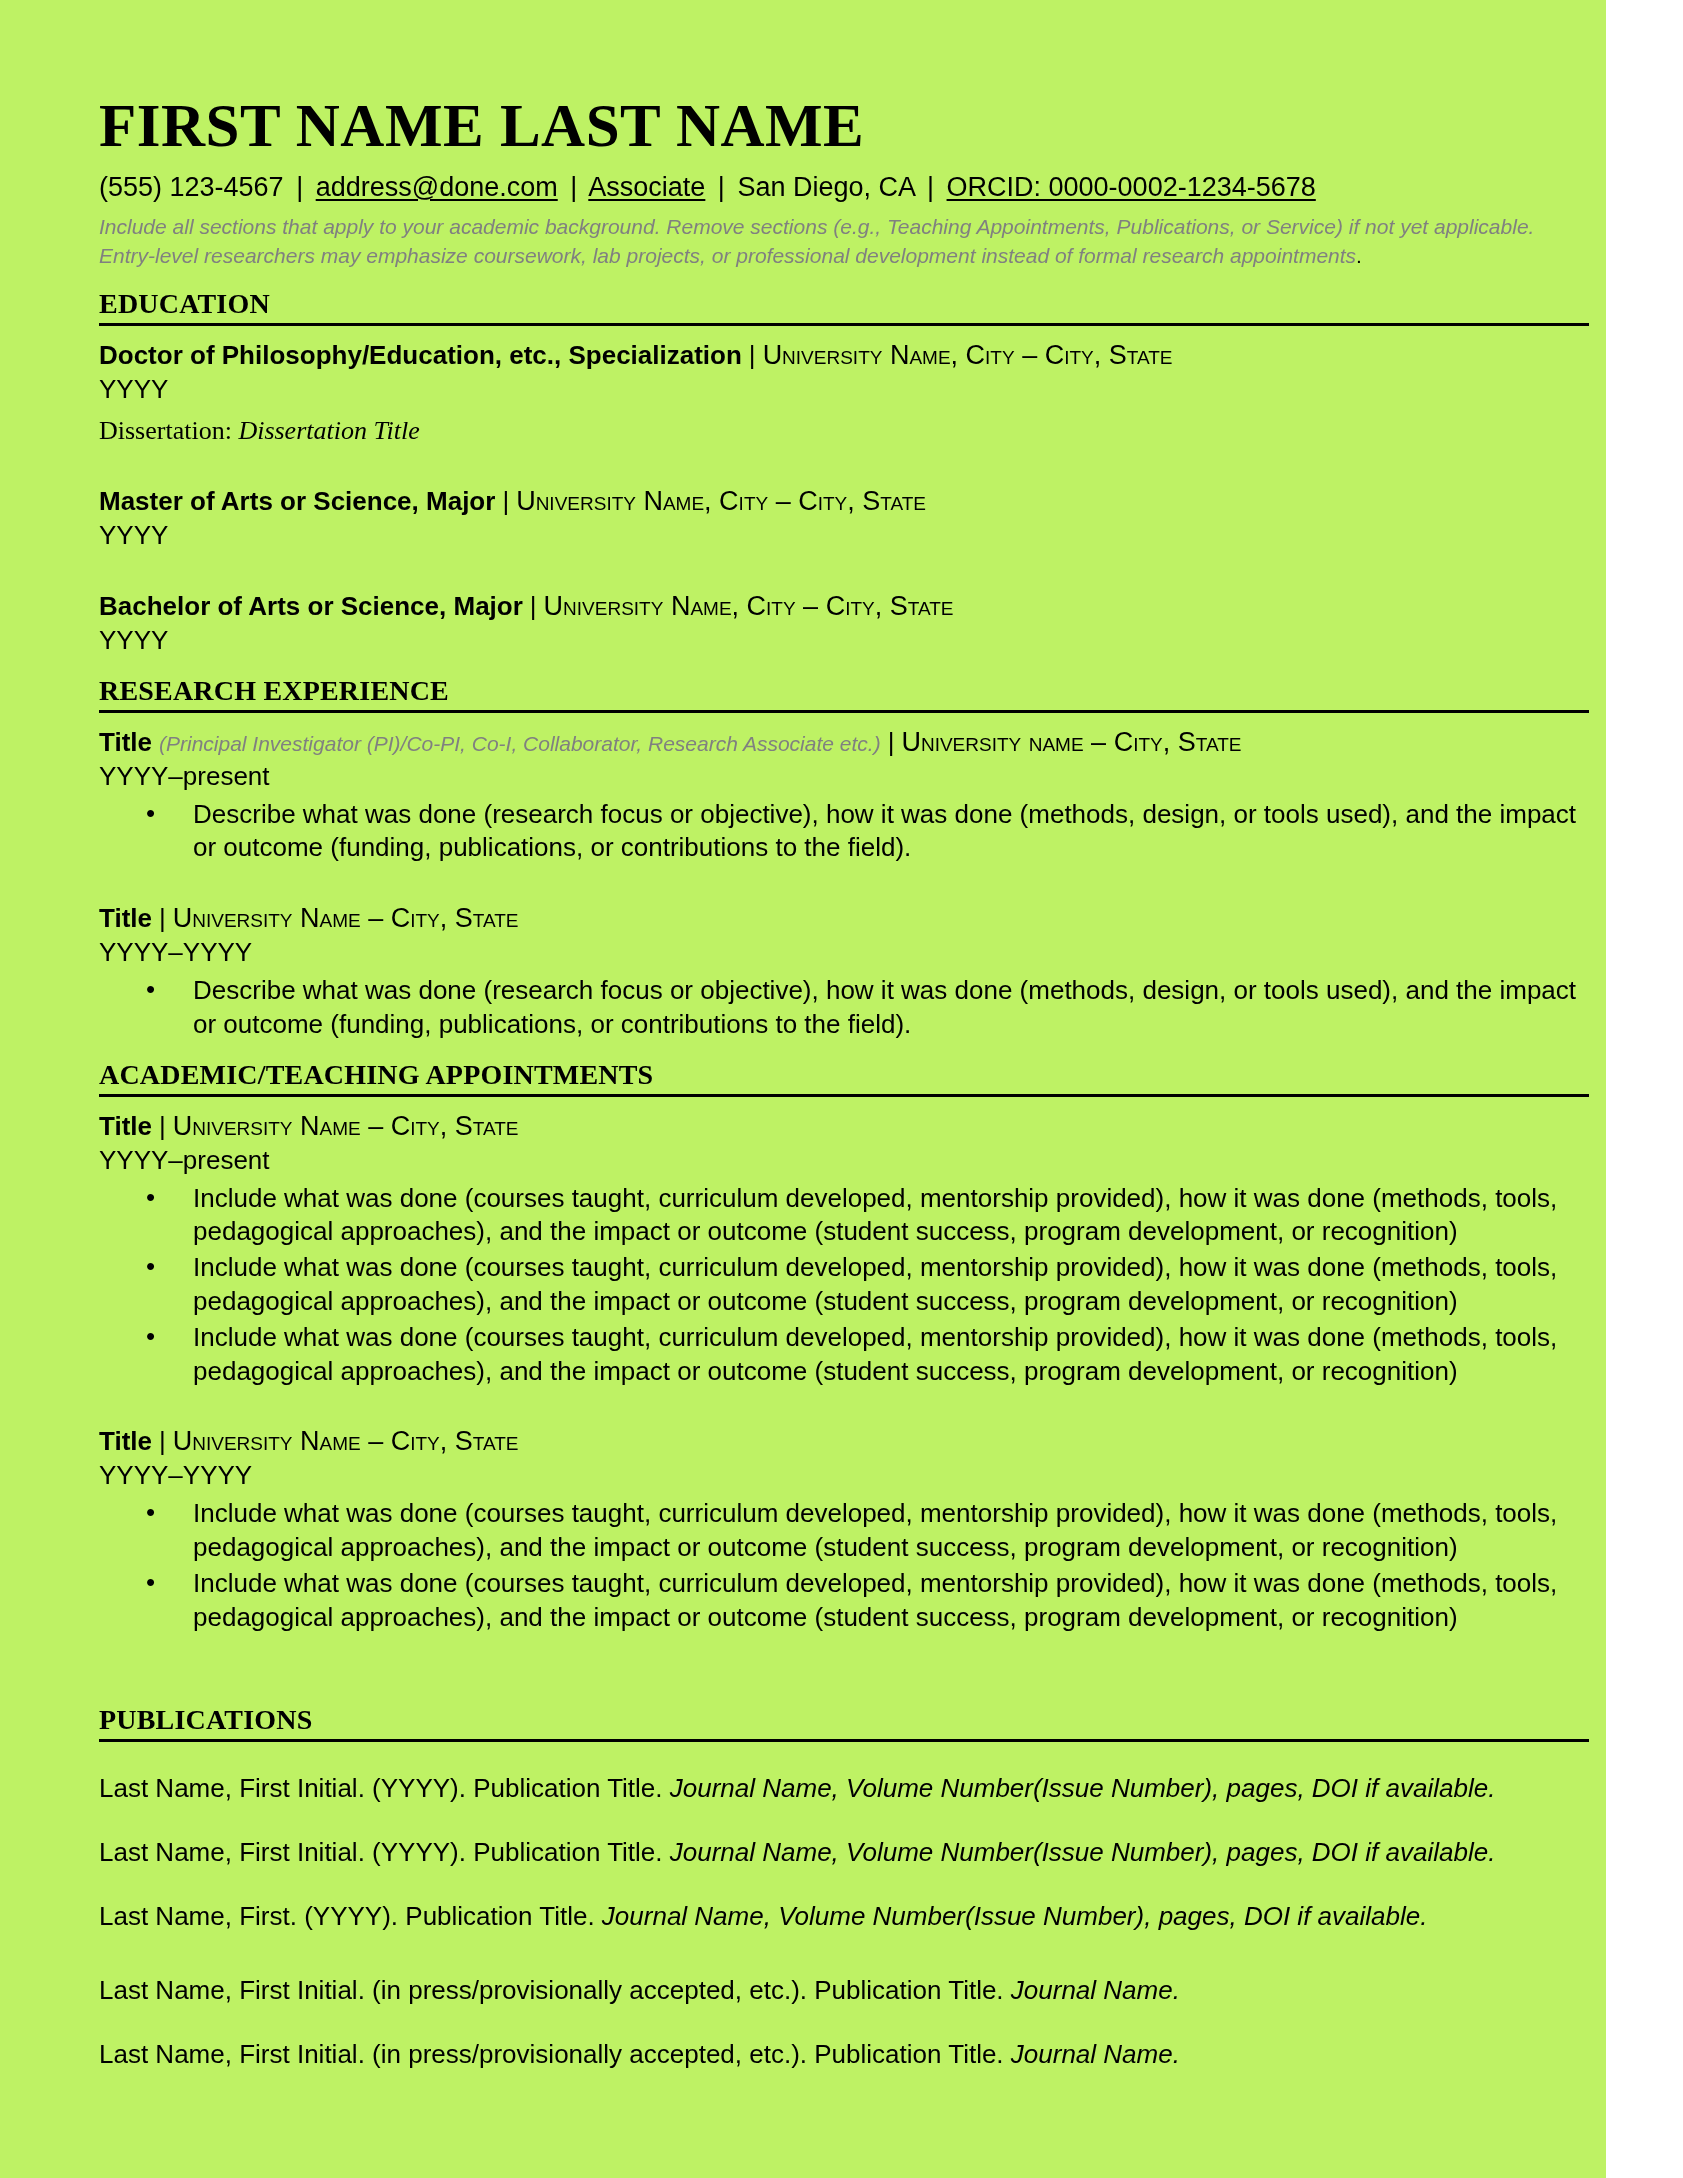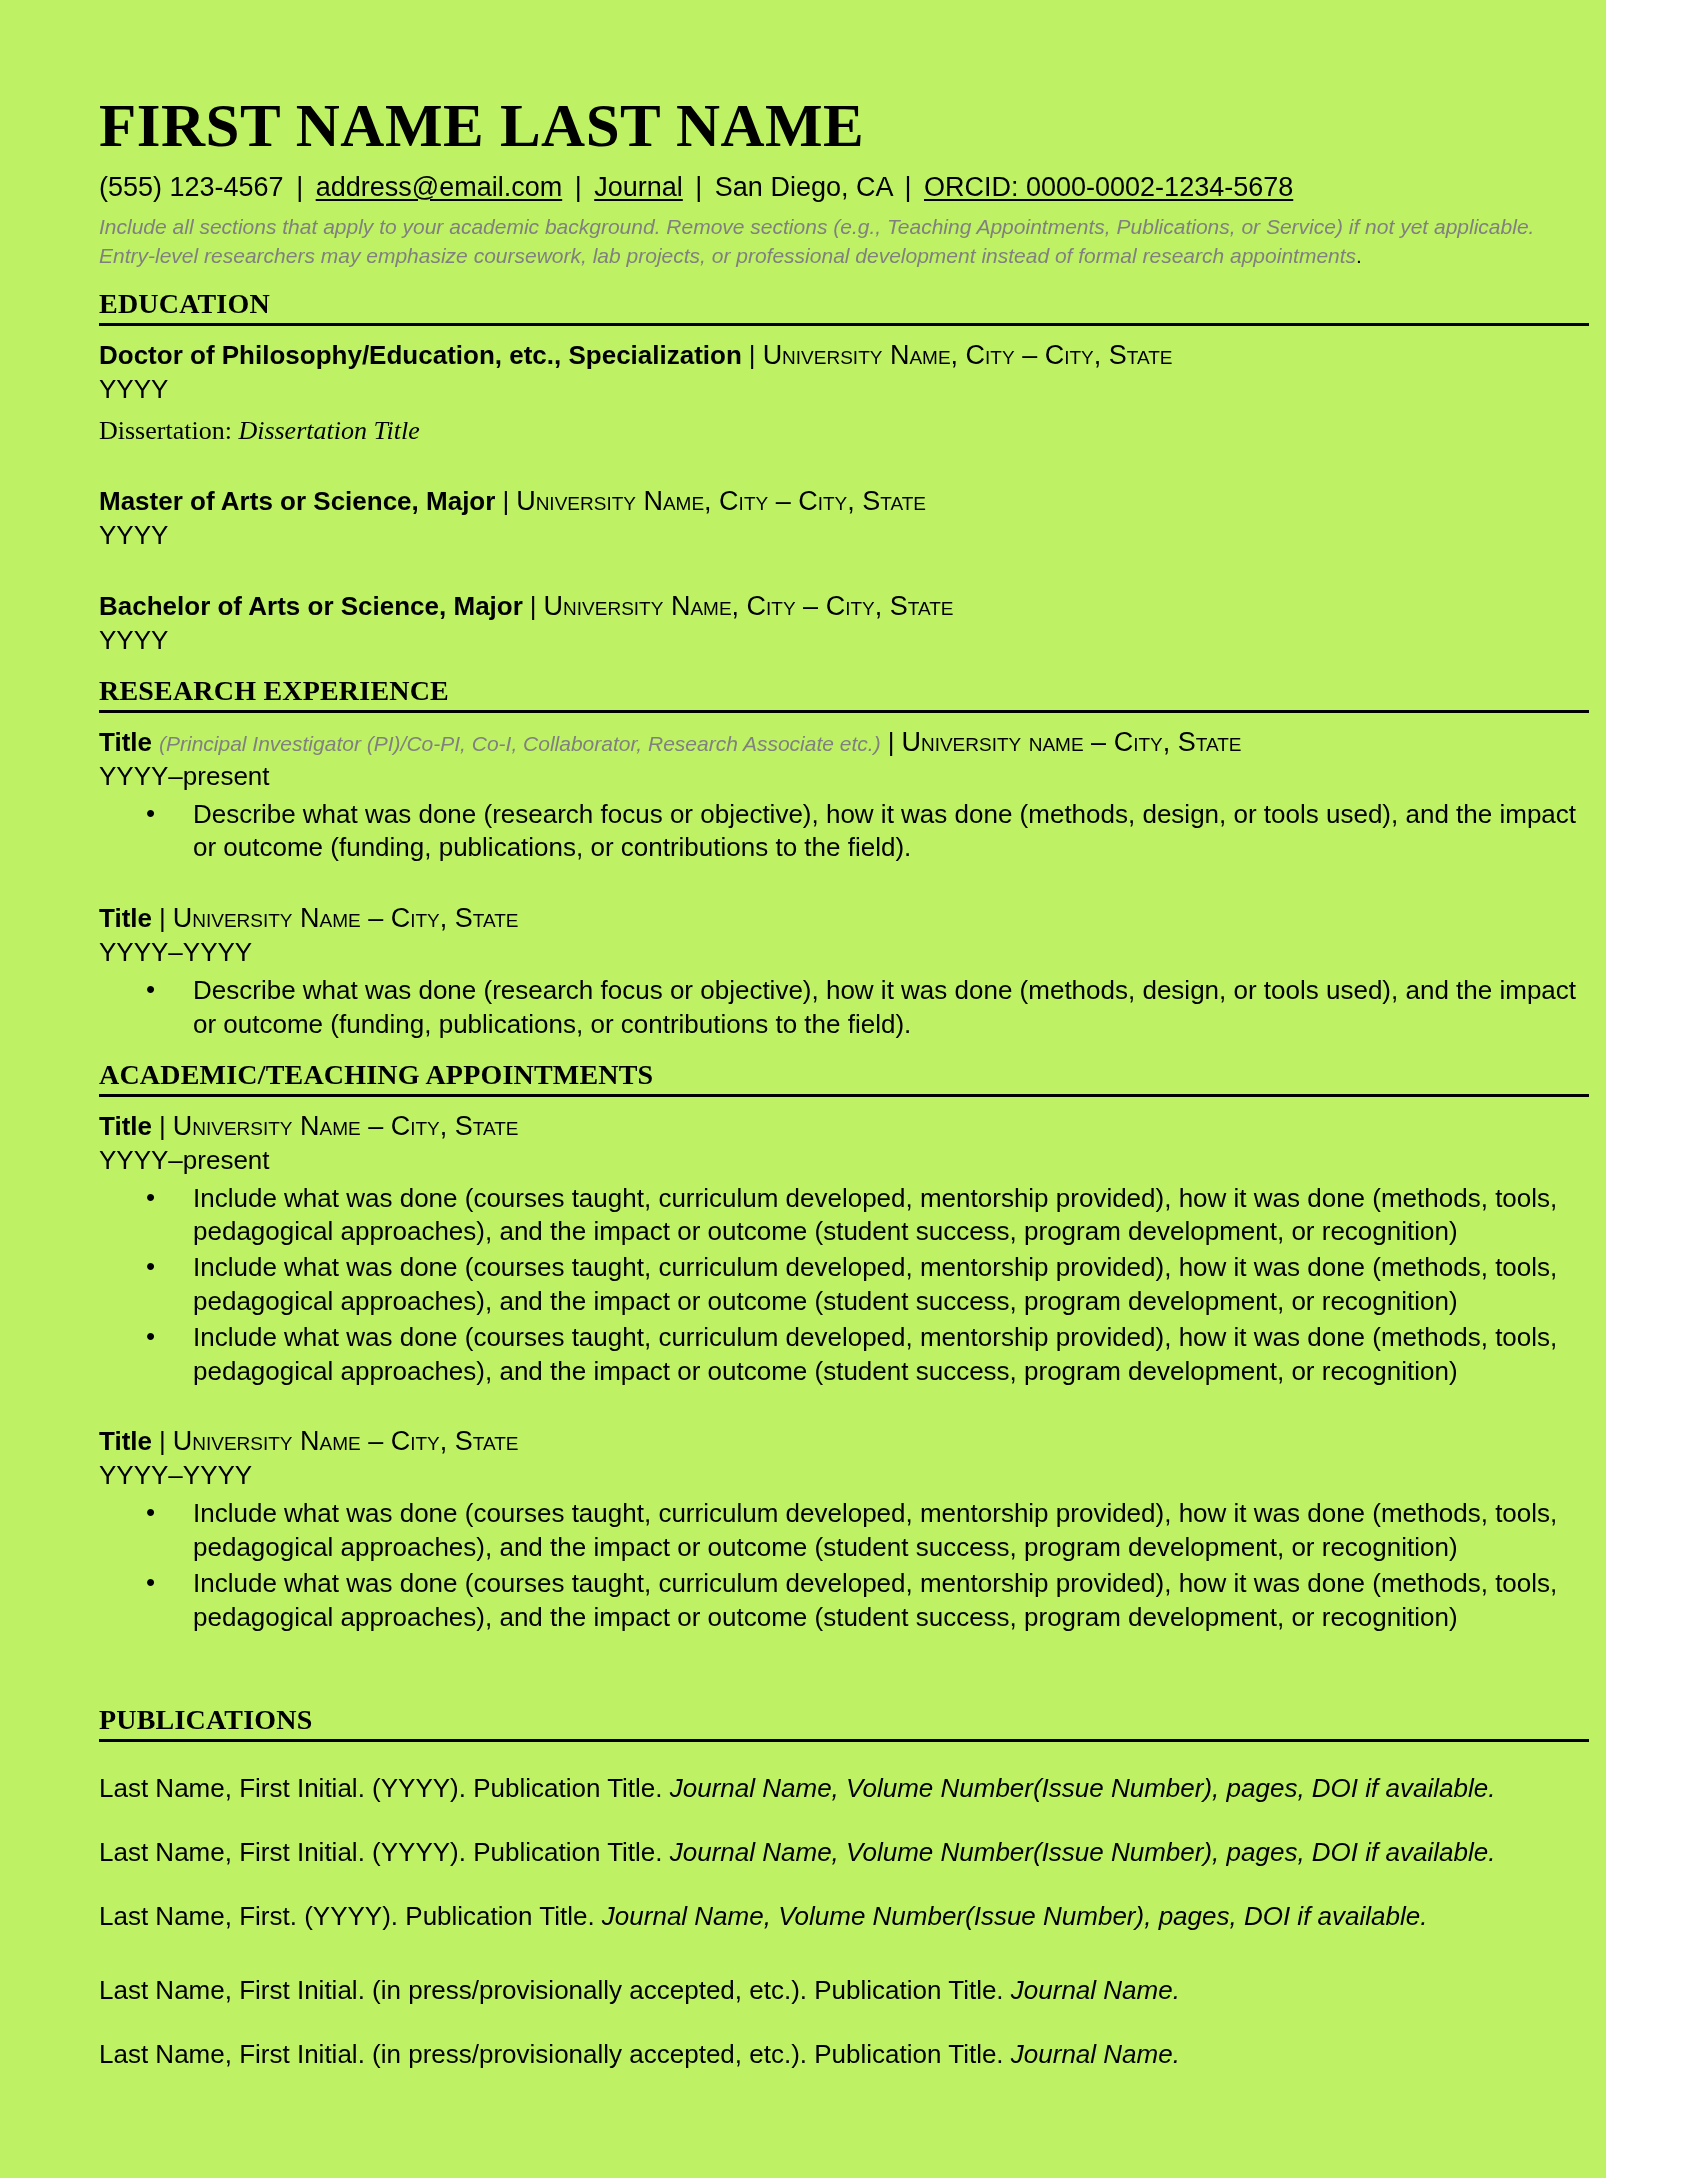--- a/index.html
+++ b/index.html
@@ -171,23 +171,23 @@
 <body>
 
 <div class="page">
   <div class="sheet">
 
     <h1 class="name-title">FIRST NAME LAST NAME</h1>
 
     <div class="contact-line">
       <span>(555) 123-4567</span>
       <span class="sep">|</span>
-      <span class="u">address@email.com</span>
+      <span class="u">address@done.com</span>
       <span class="sep">|</span>
-      <span class="u">Journal</span>
+      <span class="u">Associate</span>
       <span class="sep">|</span>
       <span>San Diego, CA</span>
       <span class="sep">|</span>
       <span class="u">ORCID: 0000-0002-1234-5678</span>
     </div>
 
     <div class="note first">Include all sections that apply to your academic background. Remove sections (e.g., Teaching Appointments, Publications, or Service) if not yet applicable.</div>
     <div class="note"><span>Entry-level researchers may emphasize coursework, lab projects, or professional development instead of formal research appointments</span><span class="blk">.</span></div>
 
     <div class="section">

